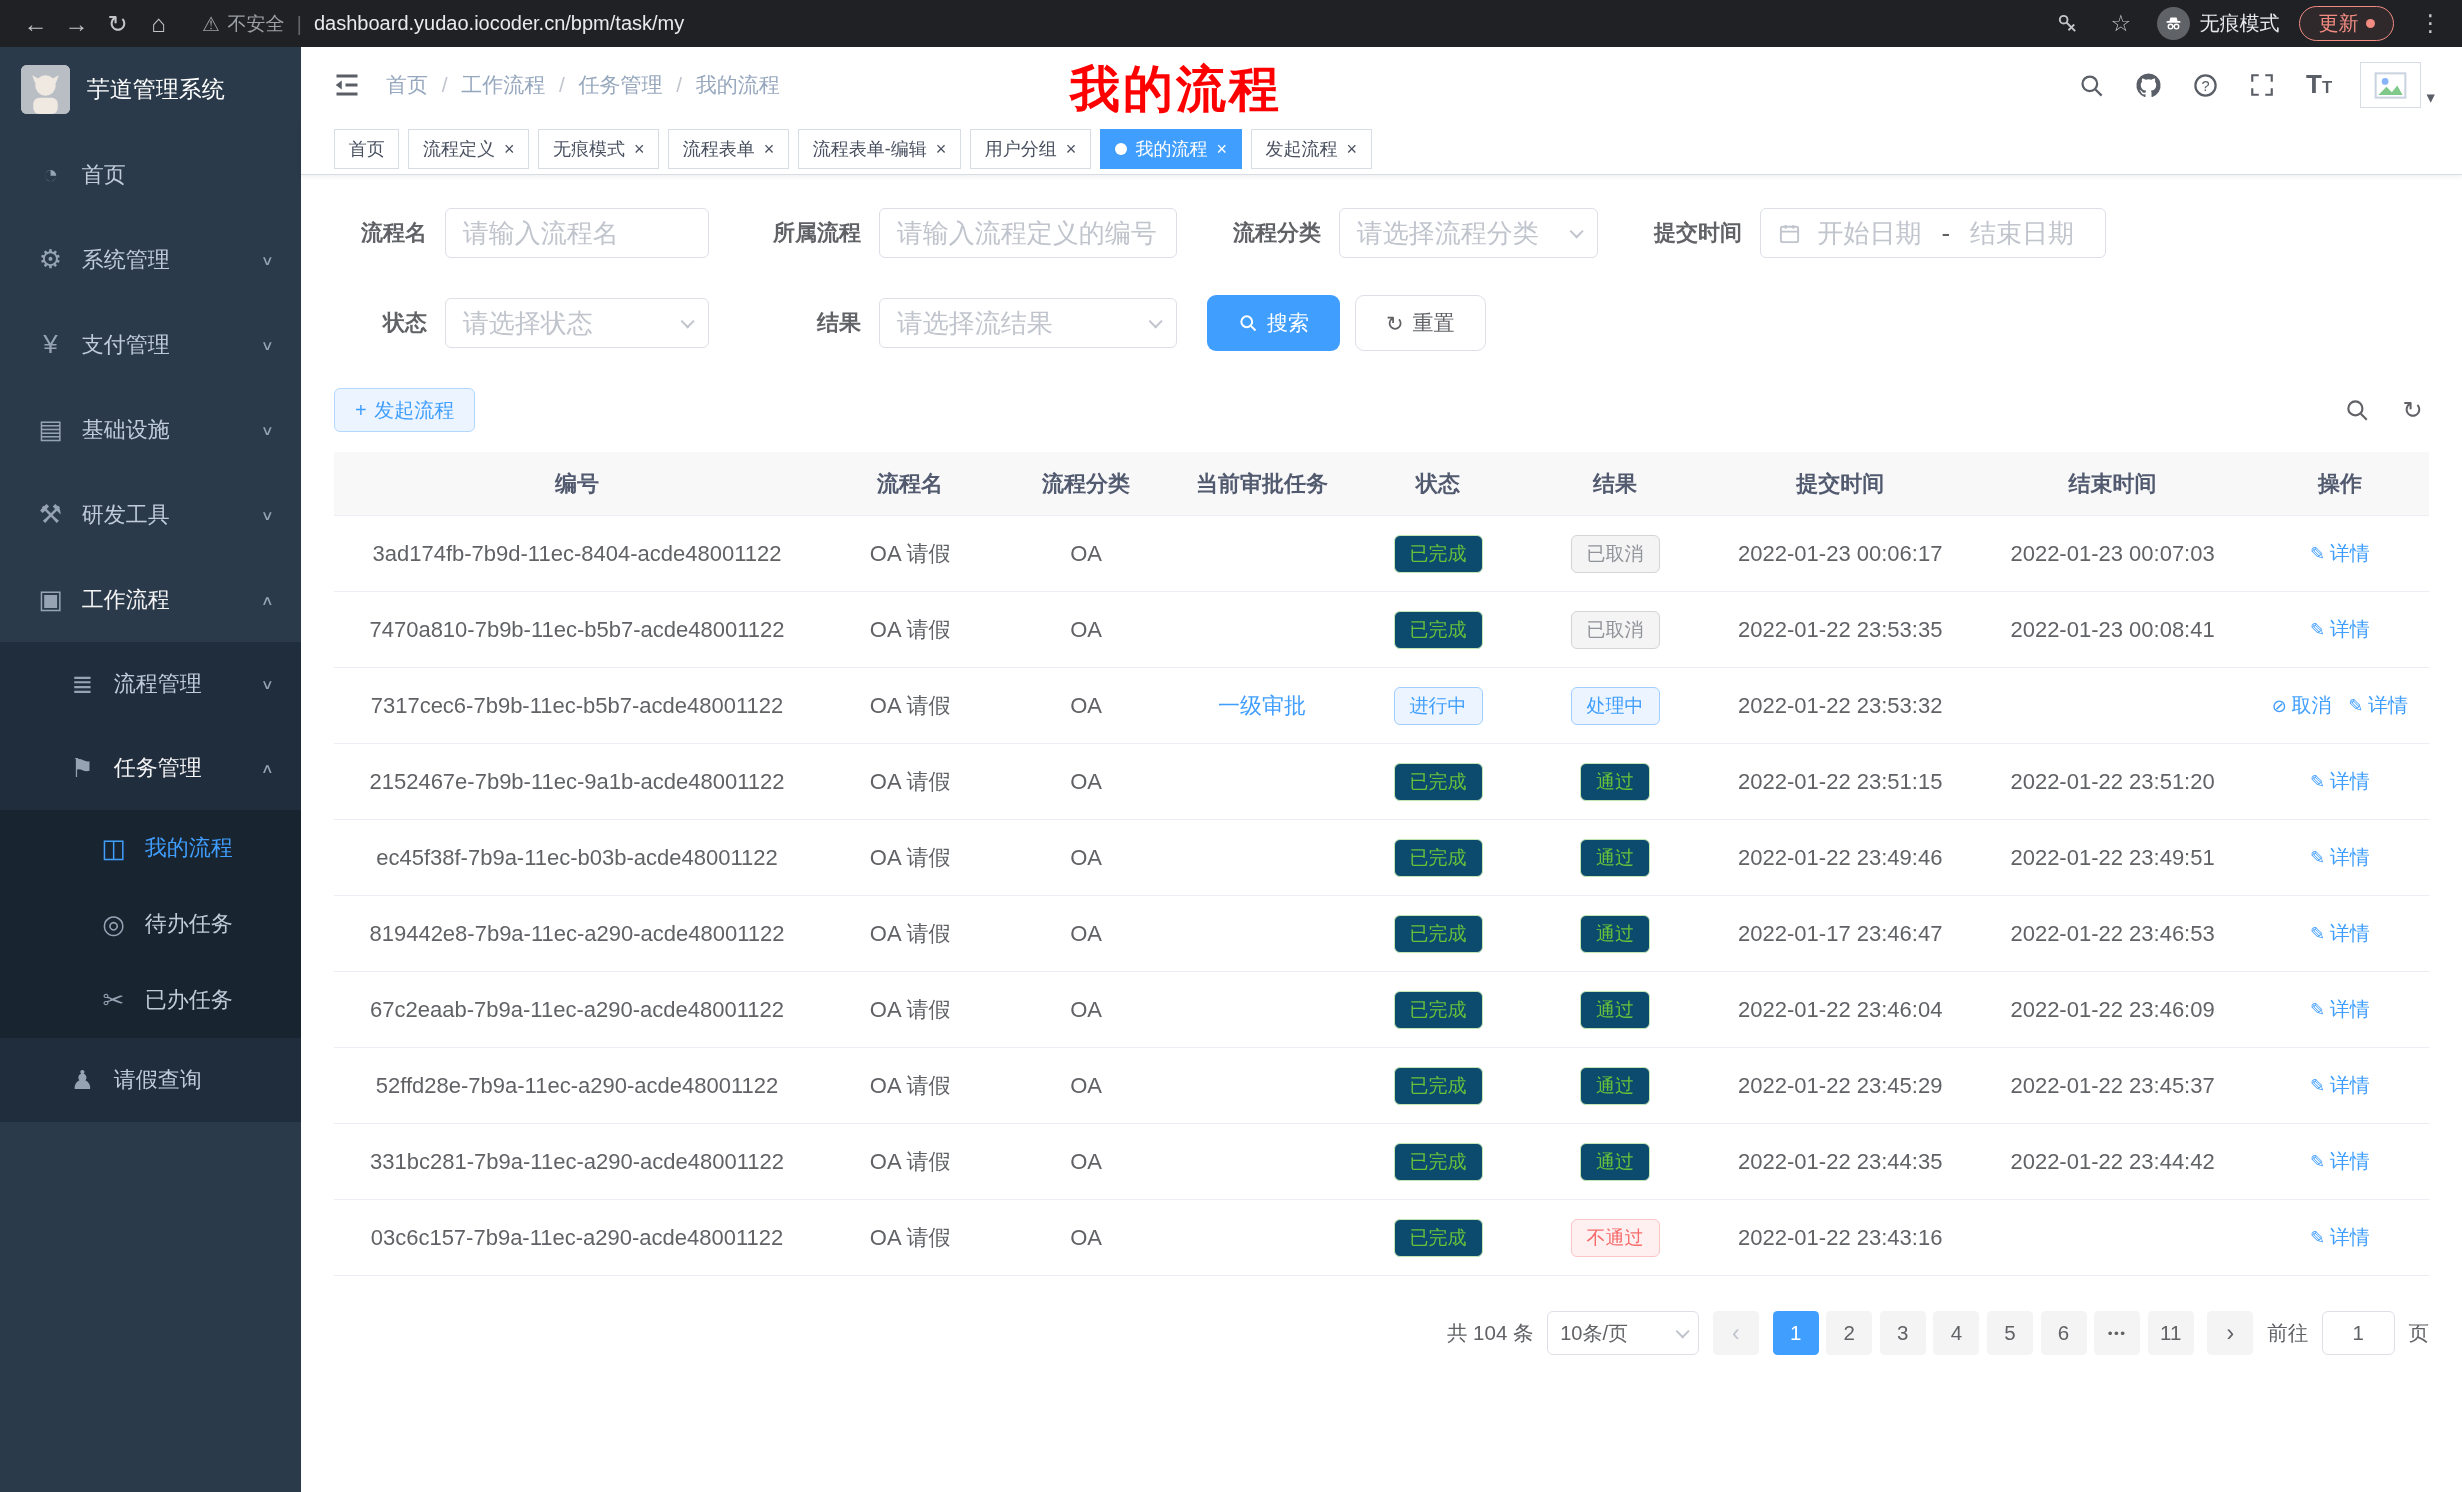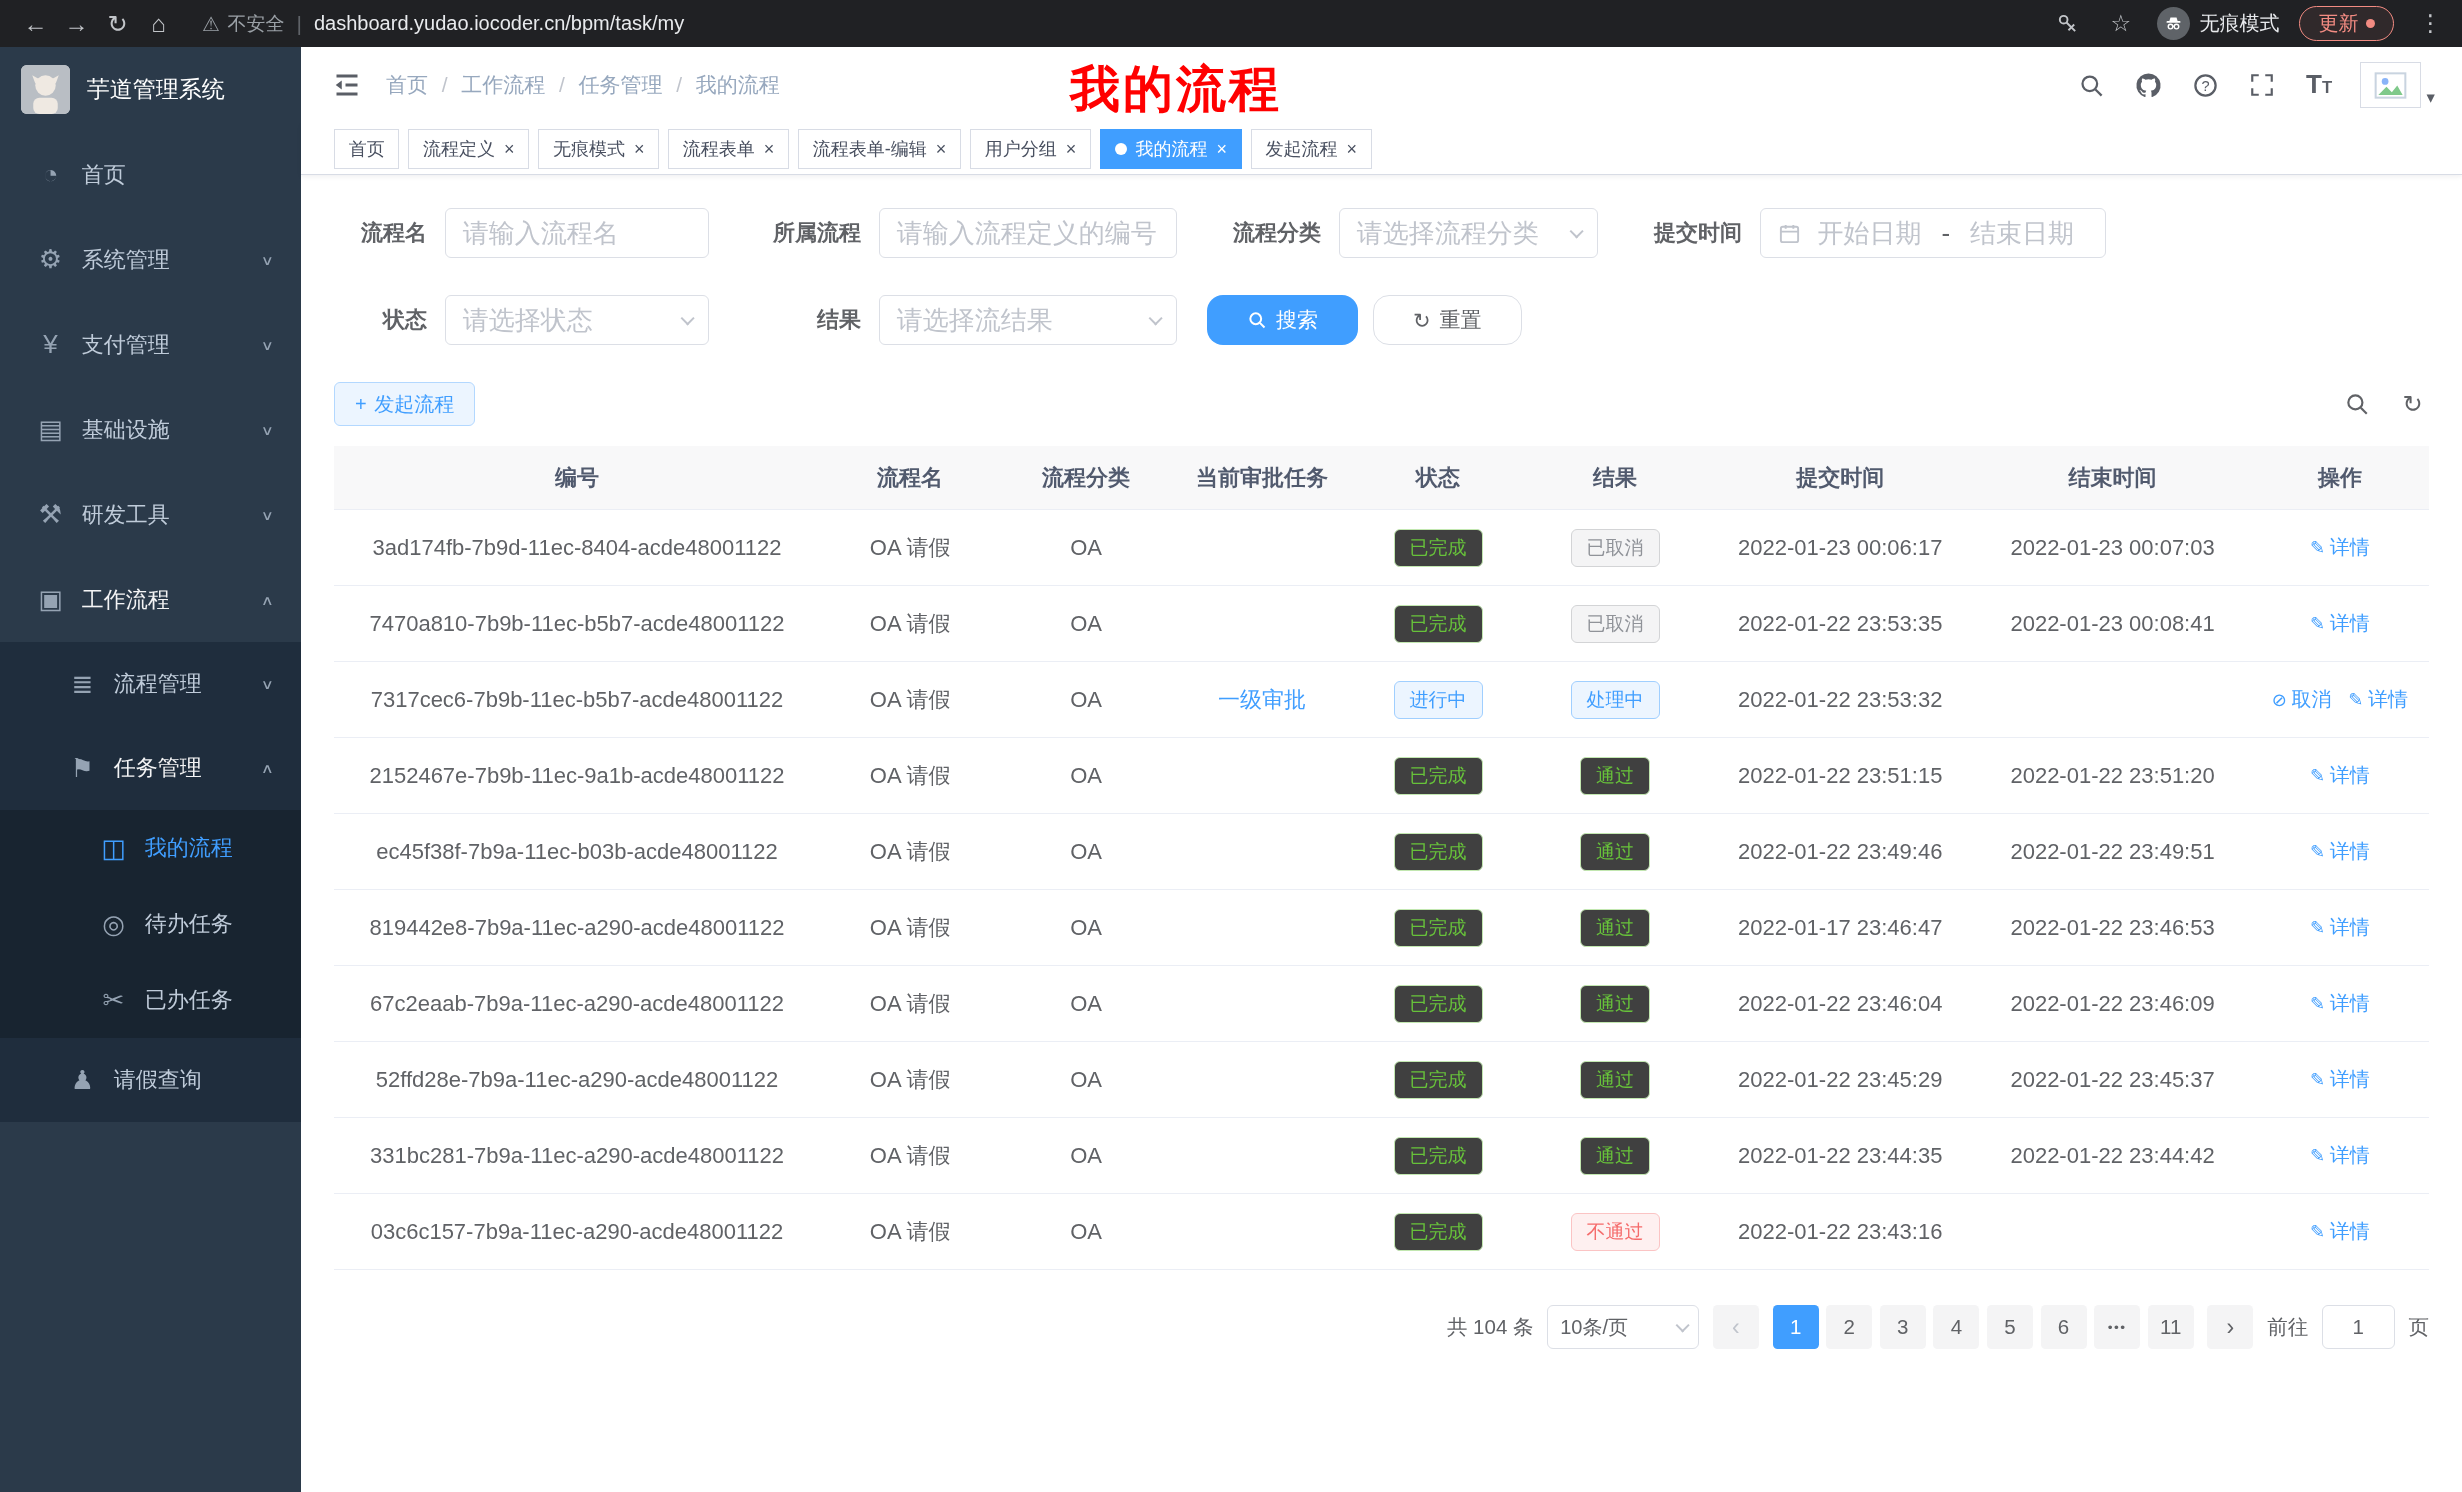--- a/index.html
+++ b/index.html
@@ -57,34 +57,34 @@
 
 .content{flex:1;padding:33px 33px 0;overflow:hidden}
 .filter-row{display:flex;align-items:center;margin-bottom:37px}
 .f-label{font-size:22px;font-weight:700;color:#606266;text-align:right;margin-right:18px;white-space:nowrap}
 .wl1{width:93px}.wl2{width:122px}.wl3{width:114px}.wl4{width:114px}
 .gap{width:30px;flex-shrink:0}
 .ctrl{height:50px;border:1.5px solid #dcdfe6;border-radius:6px;background:#fff;display:flex;align-items:center;padding:0 16.7px;font-size:26px;color:#c0c4cc;cursor:text}
 .sel{cursor:pointer}
 .sel-caret{width:10px;height:10px;border-right:2.3px solid #c0c4cc;border-bottom:2.3px solid #c0c4cc;transform:rotate(45deg) translateY(-2.3px);margin-left:auto}
 .dr-sep{color:#606266;margin:0 20px}
-.btn{height:50px;border-radius:16px;border:1.5px solid transparent;display:inline-flex;align-items:center;justify-content:center;gap:9px;font-size:21px;padding:0 39px;cursor:pointer}
+.btn{height:56px;border-radius:9px;border:1.5px solid transparent;display:inline-flex;align-items:center;justify-content:center;gap:9px;font-size:21px;padding:0 30px;cursor:pointer}
 .btn-primary{background:#409eff;color:#fff}
 .btn-default{background:#fff;border-color:#dcdfe6;color:#606266}
 .btn-ic{font-size:21px;line-height:1}
 .toolbar{display:flex;align-items:center;margin-bottom:20px}
 .btn-plain{height:44px;background:#ecf5ff;border:1.5px solid #b3d8ff;color:#409eff;border-radius:6px;display:inline-flex;align-items:center;gap:7.6px;font-size:20px;padding:0 20px;cursor:pointer}
 .tool-icons{margin-left:auto;display:flex;align-items:center;gap:23px;color:#606266}
 .tool-ic{width:33px;height:33px;display:flex;align-items:center;justify-content:center;font-size:24px;cursor:pointer}
 
 .table{font-size:22px;color:#606266}
 .tr{display:grid;grid-template-columns:23.2% 8.6% 8.2% 8.6% 8.2% 8.7% 12.8% 13.2% 8.5%;align-items:center;height:76px;border-bottom:0.8px solid #ebeef5;text-align:center}
 .tr.thead{height:64px;background:#f8f8f9;font-weight:700;color:#515a6e}
 .tag{display:inline-flex;align-items:center;height:38px;padding:0 15px;border-radius:6px;font-size:19px;border:0.8px solid transparent;justify-self:center}
-.tag-success{color:#67c23a;background:#404040;border-color:#c2e7b0}
+.tag-success{color:#67c23a;background:#0c4a6e;border-color:#c2e7b0}
 .tag-info{color:#909399;background:#f4f4f5;border-color:#d3d4d6}
 .tag-primary{color:#409eff;background:#ecf5ff;border-color:#a0cfff}
 .tag-danger{color:#f56c6c;background:#fef0f0;border-color:#fbc4c4}
 .task-link{color:#409eff;cursor:pointer}
 .ops{display:flex;align-items:center;justify-content:center;gap:16.7px}
 .op-link{color:#409eff;font-size:20px;display:inline-flex;align-items:center;gap:4.6px;cursor:pointer;white-space:nowrap}
 .op-ic{font-size:18px}
 
 .pager{display:flex;align-items:center;justify-content:flex-end;gap:13.7px;margin-top:35px;font-size:20.5px;color:#606266}
 .psel{width:152px;height:44px;border:1.5px solid #dcdfe6;border-radius:6px;display:flex;align-items:center;padding:0 12px;font-size:20px;color:#606266;cursor:pointer}

